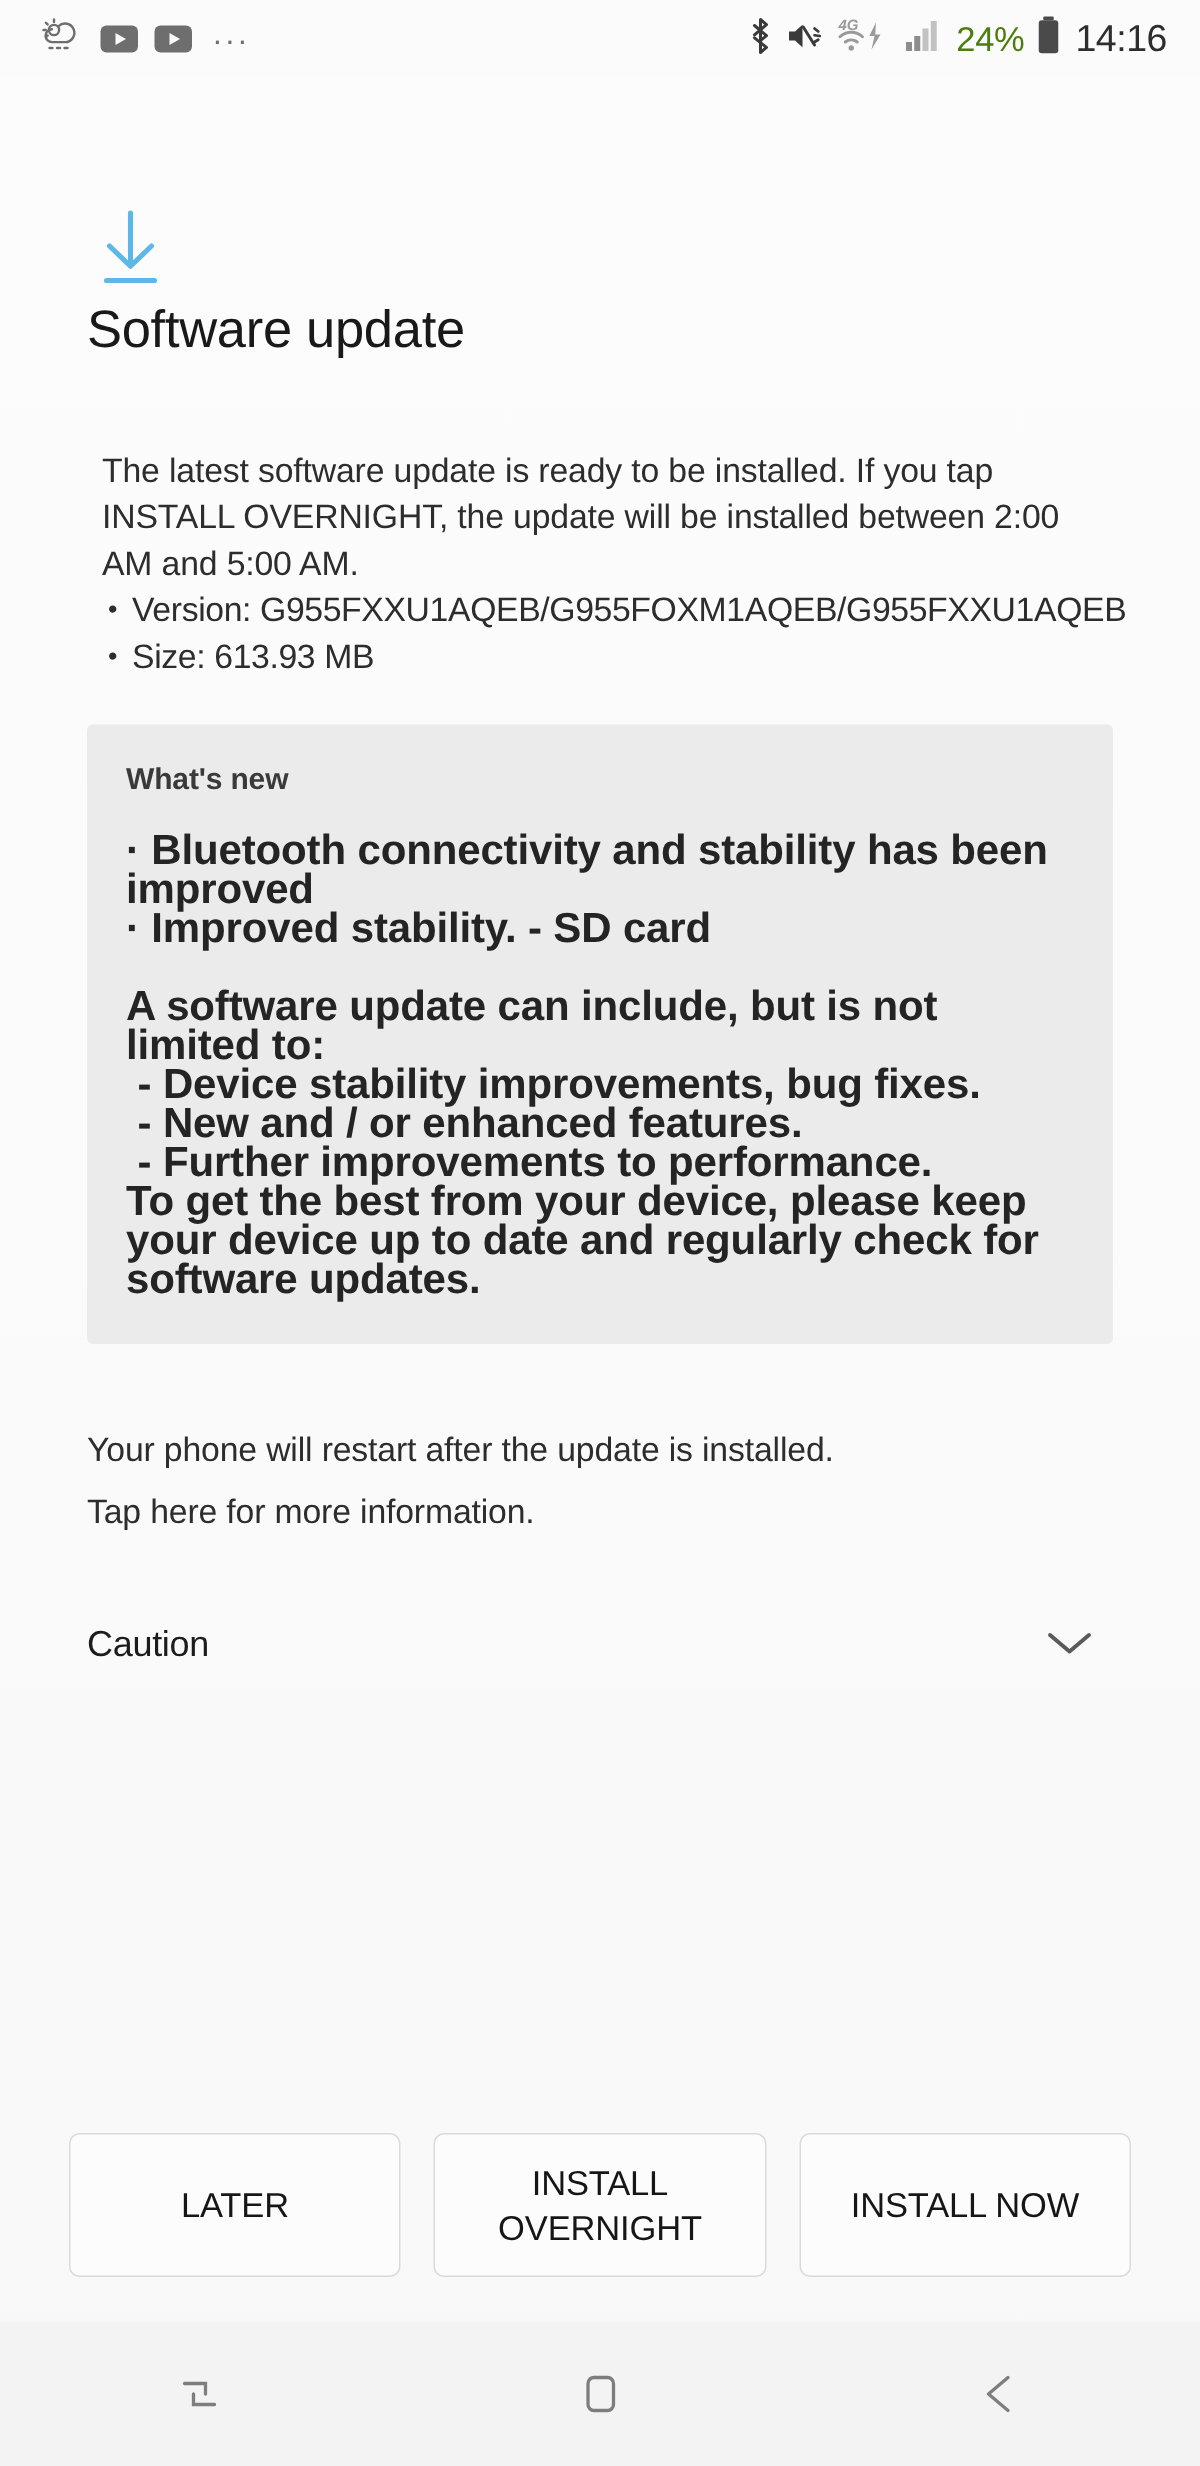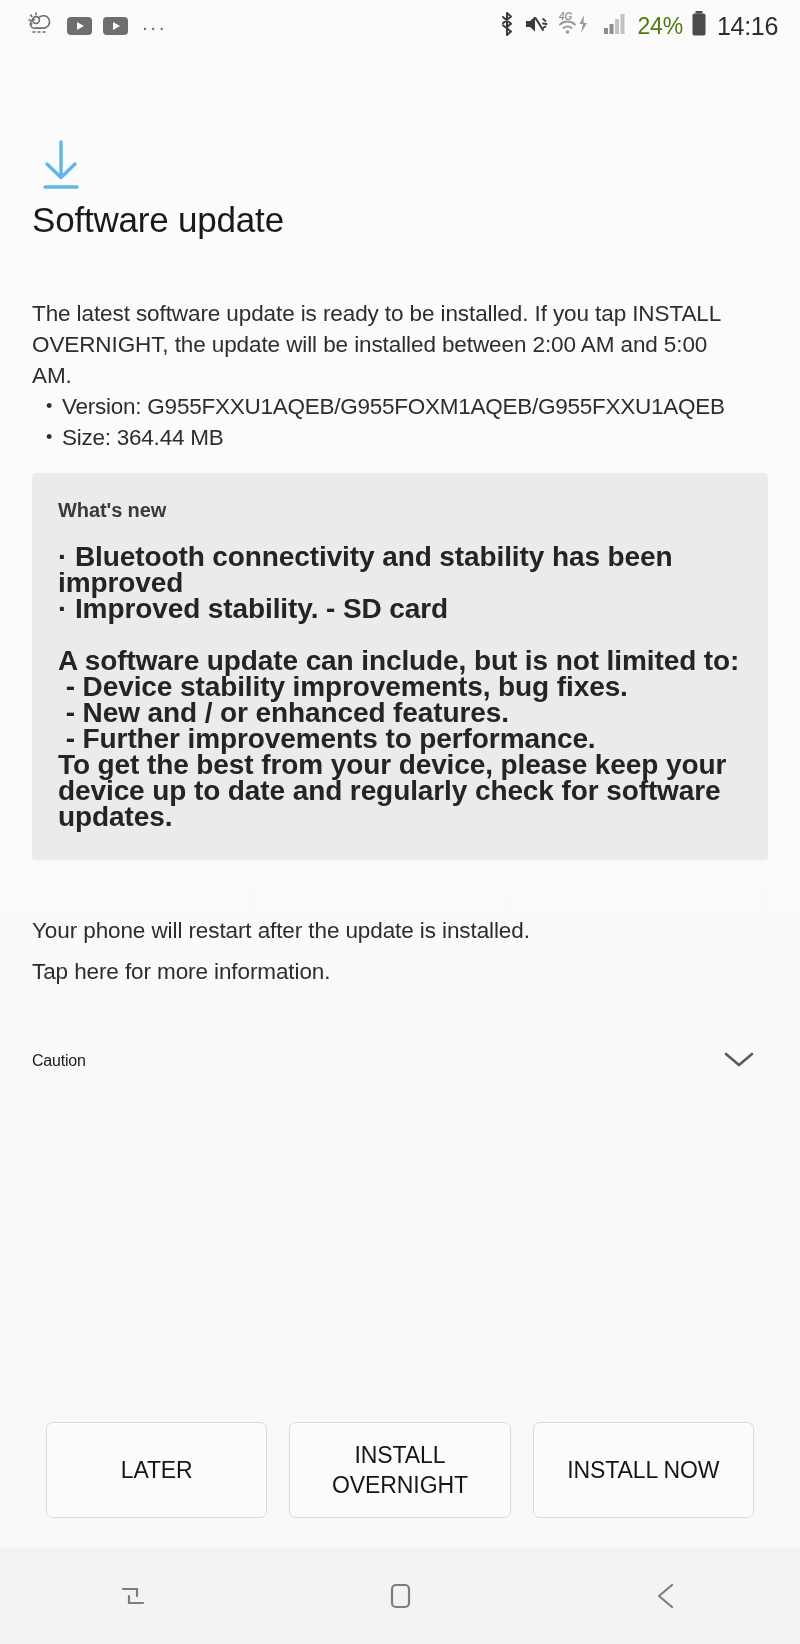--- a/index.html
+++ b/index.html
@@ -78,21 +78,21 @@
     color: #2e2e2e;
     letter-spacing: -0.3px;
     margin-left: 2px;
   }
 
   
   .content {
     flex: 1 1 auto;
     position: relative;
     overflow: hidden;
-    padding: 0 32px;
+    padding: 0 58px;
   }
 
   .dl-icon-wrap {
     padding-top: 88px;
     height: 140px;
   }
 
   .page-title {
     font-size: 35px;
     font-weight: 400;
@@ -101,20 +101,21 @@
     margin-top: 8px;
   }
 
   .intro {
     margin-top: 58px;
     font-size: 22.5px;
     line-height: 31px;
     color: #2d2d2d;
     letter-spacing: -0.1px;
     max-width: 690px;
+    margin-left: 10px;
   }
 
   .meta-list {
     padding-left: 14px;
   }
   .meta-item {
     font-size: 22.5px;
     line-height: 31px;
     color: #2d2d2d;
     letter-spacing: -0.25px;
@@ -122,21 +123,21 @@
   }
   .meta-item::before {
     content: "•";
     margin-right: 10px;
     font-size: 18px;
     vertical-align: 2px;
   }
 
   
   .whats-new-card {
-    margin-top: 20px;
+    margin-top: 30px;
     background: #ebebeb;
     border-radius: 4px;
     padding: 26px 26px 30px 26px;
   }
   .whats-new-title {
     font-size: 20px;
     font-weight: 700;
     color: #3a3a3a;
     letter-spacing: -0.1px;
   }
@@ -161,21 +162,21 @@
 
   .caution-row {
     margin-top: 48px;
     display: flex;
     align-items: center;
     justify-content: space-between;
     padding-right: 12px;
     height: 42px;
   }
   .caution-label {
-    font-size: 16px;
+    font-size: 24px;
     color: #1c1c1c;
     letter-spacing: -0.2px;
   }
 
   
   .button-row {
     flex: 0 0 auto;
     display: flex;
     gap: 22px;
     padding: 0 46px 30px 46px;
@@ -304,21 +305,21 @@
         </g>
       </svg>
     </div>
 
     <h1 class="page-title">Software update</h1>
 
     <p class="intro">The latest software update is ready to be installed. If you tap INSTALL OVERNIGHT, the update will be installed between 2:00 AM and 5:00 AM.</p>
 
     <div class="meta-list">
       <div class="meta-item">Version: G955FXXU1AQEB/G955FOXM1AQEB/G955FXXU1AQEB</div>
-      <div class="meta-item">Size: 364.44 MB</div>
+      <div class="meta-item">Size: 613.93 MB</div>
     </div>
 
     <div class="whats-new-card">
       <div class="whats-new-title">What's new</div>
       <div class="whats-new-body">· Bluetooth connectivity and stability has been improved
 · Improved stability. - SD card
 
 A software update can include, but is not limited to:
  - Device stability improvements, bug fixes.
  - New and / or enhanced features.

